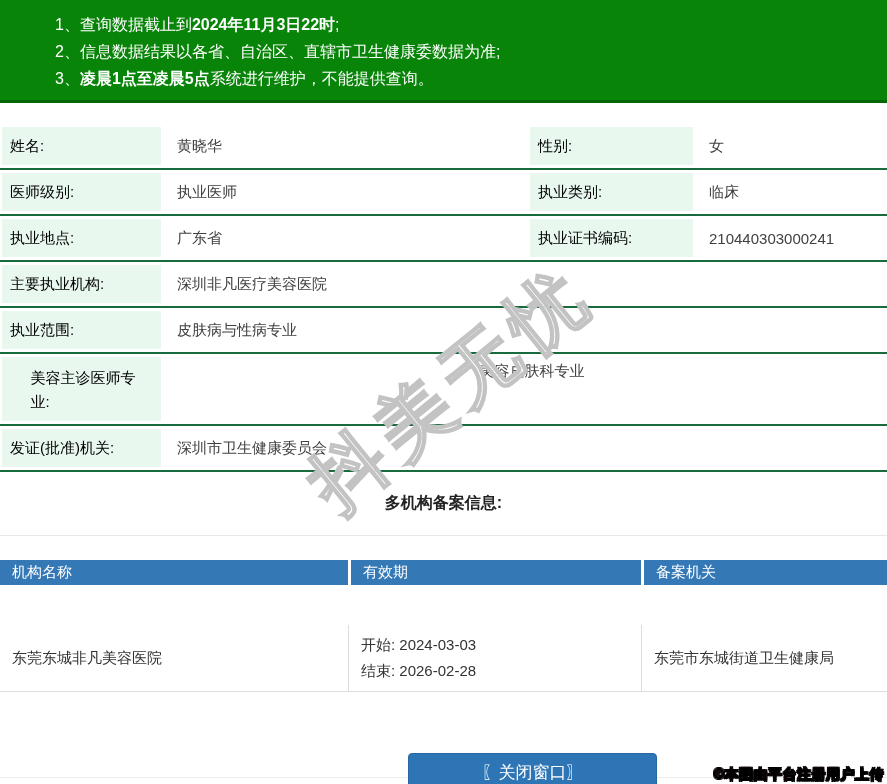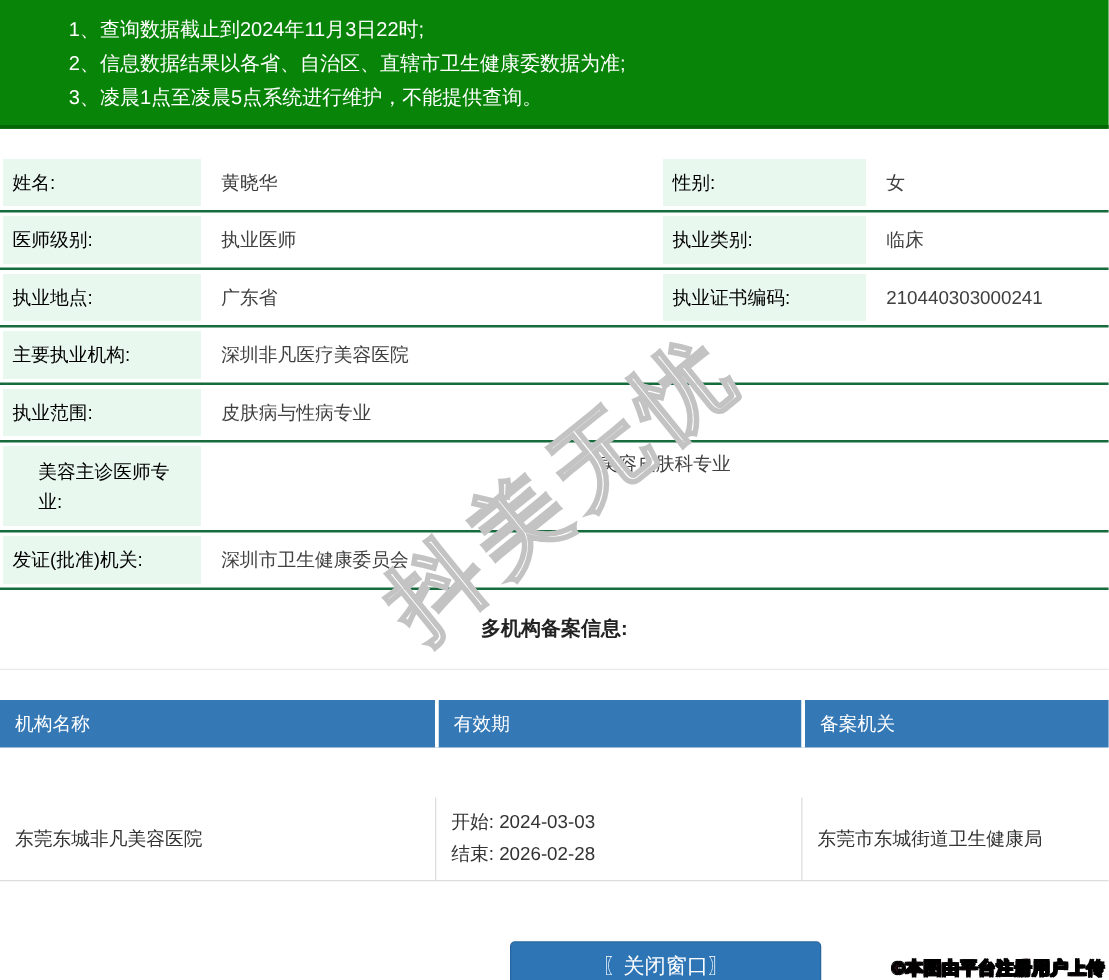--- a/index.html
+++ b/index.html
@@ -3,21 +3,21 @@
 <meta charset="utf-8">
 <style>
   * { margin:0; padding:0; box-sizing:border-box; }
   html,body { width:887px; height:784px; overflow:hidden; background:#fff;
     font-family:"Liberation Sans","DejaVu Sans",sans-serif; }
   body { position:relative; font-size:15px; color:#333; }
 
   
   .notice { background:#088408; border-bottom:3px solid #056605; padding:11px 0 9px 55px; height:103px; }
   .notice .line { color:#fff; font-size:16px; line-height:27px; white-space:nowrap; }
-  .notice b { font-weight:normal; }
+  .notice b { font-weight:bold; }
 
   
   .info { margin-top:21px; }
   .irow { display:grid; grid-template-columns:163px 365px 167px 1fr;
           border-bottom:2px solid #176b3d; min-height:46px; }
   .irow.two { grid-template-columns:163px 1fr; }
   .lcell { background:#e9f8ef; background-clip:content-box; padding:3px 2px;
            display:flex; align-items:center; }
   .lcell .lt { padding-left:8px; color:#000000; }
   .vcell { display:flex; align-items:center; padding-left:14px; color:#404040; }
@@ -25,21 +25,21 @@
   .irow.tall .lcell, .irow.tall .vcell { align-items:flex-start;justify-content:center; }
   .irow.tall .lcell .lt { padding-top:9px; max-width:118px; line-height:24px; }
   .irow.tall .vcell { padding-top:8px; }
 
   
   .sec-head { height:64px; display:flex; align-items:center; justify-content:center;
               border-bottom:1px solid #e8e8e8; }
   .sec-head .t { font-weight:bold; font-size:16px; color:#222; }
 
   .ftable { margin-top:24px; }
-  .fhead { display:grid; grid-template-columns:348px 293px 1fr; background:#3478b6; height:38px; }
+  .fhead { display:grid; grid-template-columns:348px 293px 1fr; background:#3478b6; height:25px; }
   .fhead .hc { color:#fff; display:flex; align-items:center; padding-left:12px; font-size:15px; }
   .fhead .hc + .hc { border-left:3px solid #fff; }
   .frow { display:grid; grid-template-columns:348px 293px 1fr; min-height:67px;
           border-bottom:1px solid #ddd;margin-top:40px; }
   .frow .fc { display:flex; align-items:center; padding-left:12px; color:#333; }
   .frow .fc + .fc { border-left:1px solid #ddd; }
   .frow .fc.validity { flex-direction:column; align-items:flex-start; justify-content:center; line-height:26px; }
 
   .hr-light { border:none; border-top:1px solid #ededed; margin-top:85px; }
 

